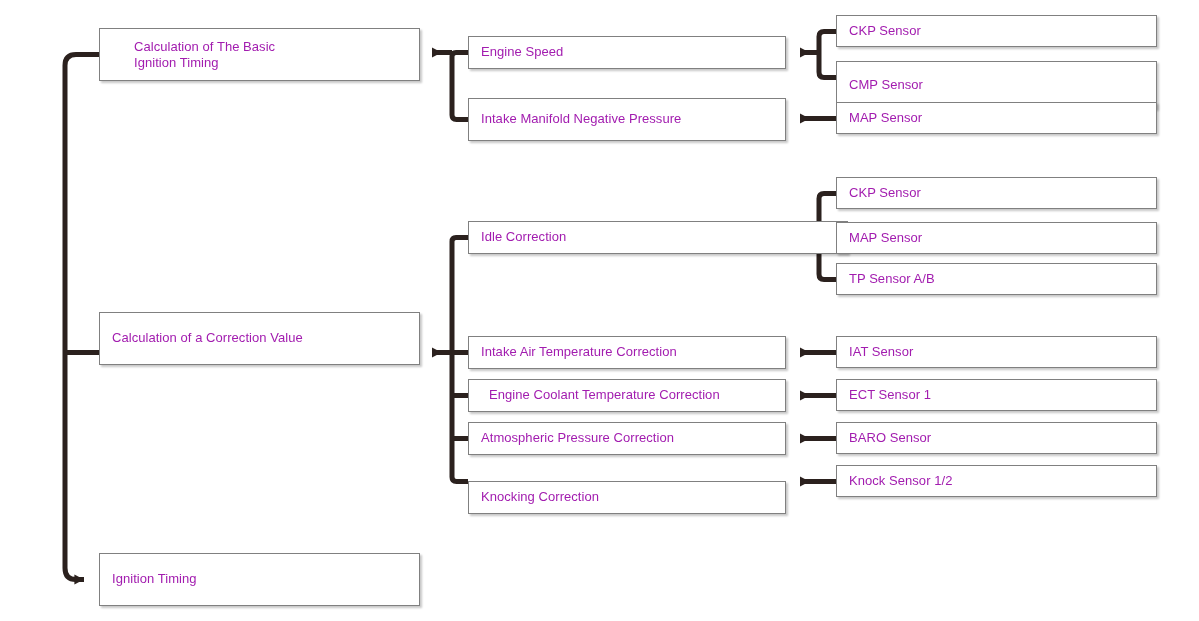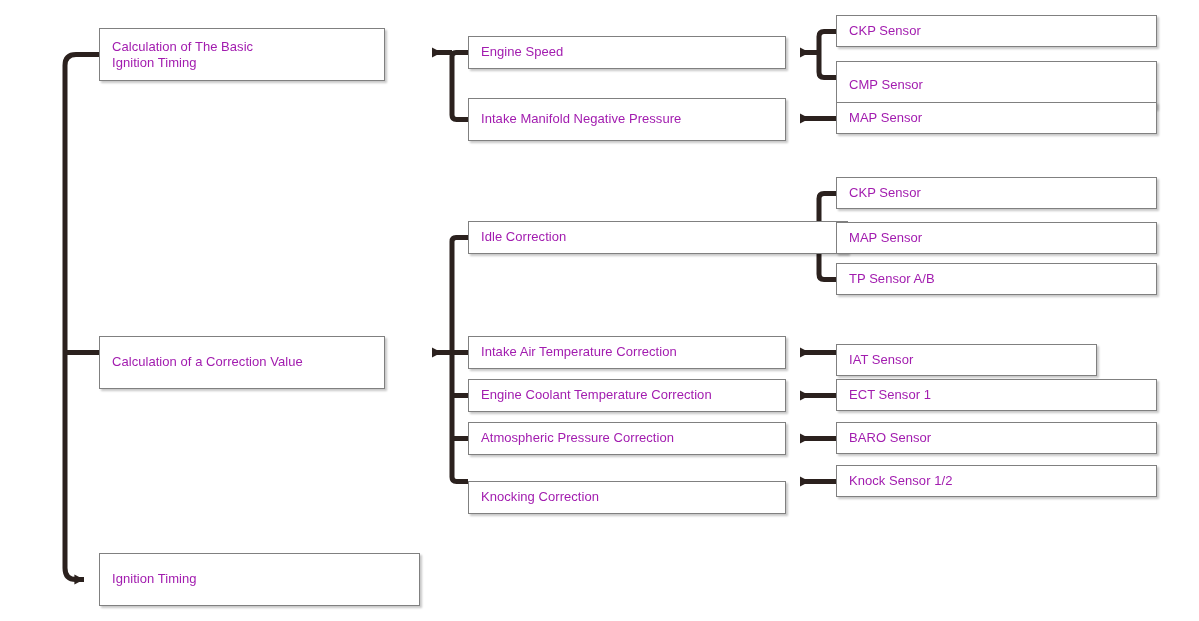--- a/index.html
+++ b/index.html
@@ -108,44 +108,44 @@
       <g>
         <path d="M836,438.5 L800,438.5" marker-end="url(#arrowL)"></path>
       </g>
       <g>
         <path d="M836,481.5 L800,481.5" marker-end="url(#arrowL)"></path>
       </g>
 
     </g>
   </svg>
 
-  <div class="node multiline" style="left:99px; top:28px; width:286px; height:53px;">
+  <div class="node multiline" style="left:99px; top:28px; width:321px; height:53px;padding-left:22px;">
     <span class="label">Calculation of The Basic
 Ignition Timing</span>
   </div>
-  <div class="node" style="left:99px; top:336px; width:286px; height:53px;align-items:center;">
+  <div class="node" style="left:99px; top:312px; width:321px; height:53px;align-items:center;">
     <span class="label">Calculation of a Correction Value</span>
   </div>
   <div class="node" style="left:99px; top:553px; width:321px; height:53px;">
     <span class="label">Ignition Timing</span>
   </div>
 
   <div class="node" style="left:468px; top:36px; width:318px; height:33px;">
     <span class="label">Engine Speed</span>
   </div>
   <div class="node" style="left:468px; top:98px; width:318px; height:43px;">
     <span class="label">Intake Manifold Negative Pressure</span>
   </div>
   <div class="node" style="left:468px; top:221px; width:380px; height:33px;">
     <span class="label">Idle Correction</span>
   </div>
   <div class="node" style="left:468px; top:336px; width:318px; height:33px;">
     <span class="label">Intake Air Temperature Correction</span>
   </div>
-  <div class="node" style="left:468px; top:379px; width:318px; height:33px;">
+  <div class="node" style="left:468px; top:379px; width:318px; height:33px;padding-left:8px;">
     <span class="label">Engine Coolant Temperature Correction</span>
   </div>
   <div class="node" style="left:468px; top:422px; width:318px; height:33px;">
     <span class="label">Atmospheric Pressure Correction</span>
   </div>
   <div class="node" style="left:468px; top:465px; width:318px; height:33px;margin-top:16px;">
     <span class="label">Knocking Correction</span>
   </div>
 
   <div class="node" style="left:836px; top:15px; width:321px; height:32px;">
@@ -159,21 +159,21 @@
   </div>
   <div class="node" style="left:836px; top:177px; width:321px; height:32px;">
     <span class="label">CKP Sensor</span>
   </div>
   <div class="node" style="left:836px; top:222px; width:321px; height:32px;">
     <span class="label">MAP Sensor</span>
   </div>
   <div class="node" style="left:836px; top:263px; width:321px; height:32px;">
     <span class="label">TP Sensor A/B</span>
   </div>
-  <div class="node" style="left:836px; top:344px; width:261px; height:32px;align-items:center;">
+  <div class="node" style="left:836px; top:336px; width:321px; height:32px;align-items:center;">
     <span class="label">IAT Sensor</span>
   </div>
   <div class="node" style="left:836px; top:379px; width:321px; height:32px;">
     <span class="label">ECT Sensor 1</span>
   </div>
   <div class="node" style="left:836px; top:422px; width:321px; height:32px;">
     <span class="label">BARO Sensor</span>
   </div>
   <div class="node" style="left:836px; top:465px; width:321px; height:32px;">
     <span class="label">Knock Sensor 1/2</span>

